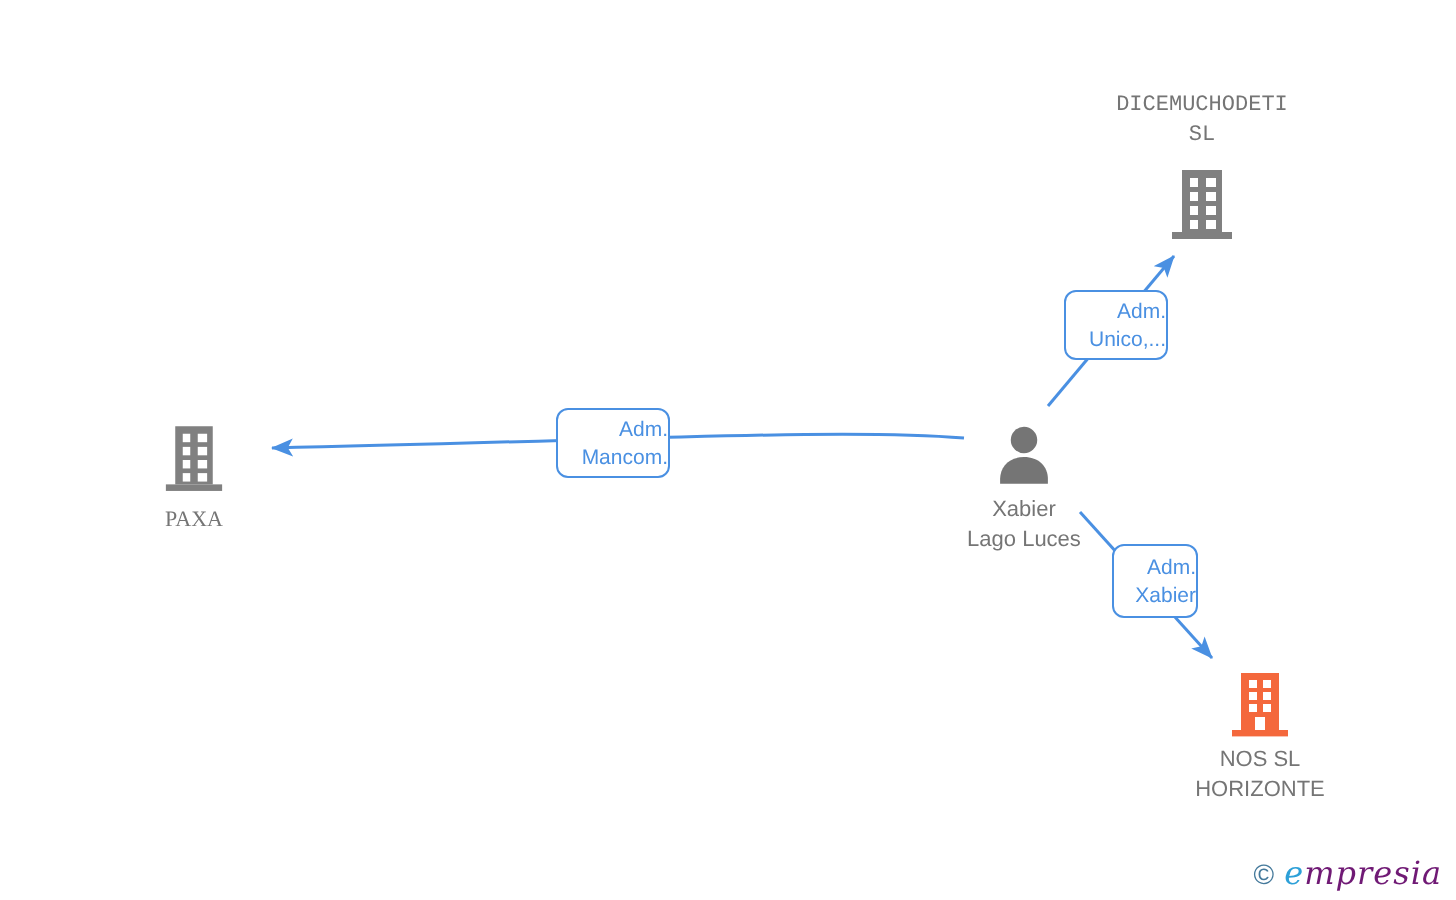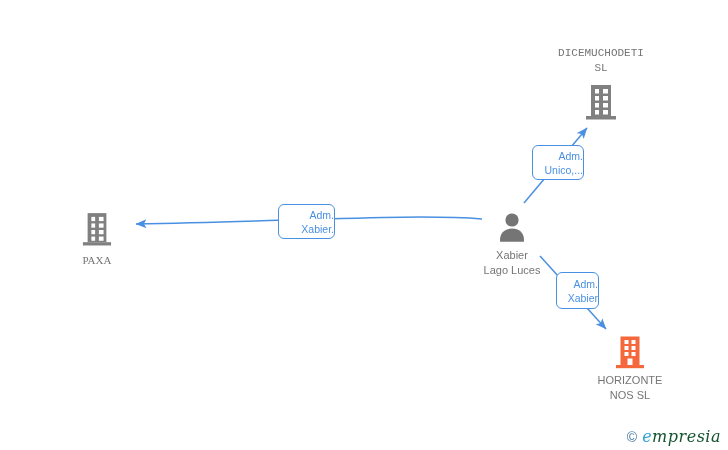--- a/index.html
+++ b/index.html
@@ -68,21 +68,21 @@
     color: #44799b;
     font-size: 14px;
   }
   .footer-brand .brand {
     font-family: "DejaVu Serif", serif;
     font-style: italic;
     font-size: 16px;
     letter-spacing: 0.5px;
   }
   .footer-brand .brand .b-e   { color: #2da0d8; }
-  .footer-brand .brand .b-rest{ color: #14532d; }
+  .footer-brand .brand .b-rest{ color: #701a75; }
 </style>
 </head>
 <body>
 
 <div class="stage">
 
   <svg class="edges-layer" viewBox="0 0 728 450">
     <defs>
       <marker id="arrow" markerUnits="userSpaceOnUse" markerWidth="13" markerHeight="11" refX="10.5" refY="4.5" orient="auto">
         <path d="M0,0 L11,4.5 L0,9 L2.6,4.5 Z" fill="#4a90e2"></path>
@@ -148,22 +148,22 @@
             <rect x="15.5" y="3.5" width="4" height="4"></rect>
           <rect x="8.5" y="9.5" width="4" height="4"></rect>
             <rect x="15.5" y="9.5" width="4" height="4"></rect>
           <rect x="8.5" y="15.5" width="4" height="4"></rect>
             <rect x="15.5" y="15.5" width="4" height="4"></rect>
           <rect x="11.5" y="22" width="5" height="6.5"></rect>
         </g>
       </svg>
     </div>
     <div class="node-label" style="top:37px;">
+      <span>NOS SL</span>
       <span>HORIZONTE</span>
-      <span>NOS SL</span>
     </div>
   </div>
 
   <div class="node" style="left:462px; top:212px; width:100px; height:66px;">
     <div class="icon-wrap" style="top:0;">
       <svg width="32" height="32" viewBox="0 0 30 30">
         <circle cx="15" cy="7.5" r="6.2" fill="#757575"></circle>
         <path d="M15,15.5 C8.2,15.5 3.8,19.8 3.8,25.8 L3.8,28 L26.2,28 L26.2,25.8 C26.2,19.8 21.8,15.5 15,15.5 Z" fill="#757575"></path>
       </svg>
     </div>
@@ -173,21 +173,21 @@
     </div>
   </div>
 
   <div class="edge-label" style="left:532px; top:145px; width:52px; height:35px;">
     <span>Adm.</span>
     <span>Unico,...</span>
   </div>
 
   <div class="edge-label" style="left:278px; top:204px; width:57px; height:35px;">
     <span>Adm.</span>
-    <span>Xabier.</span>
+    <span>Mancom.</span>
   </div>
 
   <div class="edge-label" style="left:556px; top:272px; width:43px; height:37px;">
     <span>Adm.</span>
     <span>Xabier</span>
   </div>
 
   <div class="footer-brand">
     <span class="copy">©</span>
     <span class="brand"><span class="b-e">e</span><span class="b-rest">mpresia</span></span>

